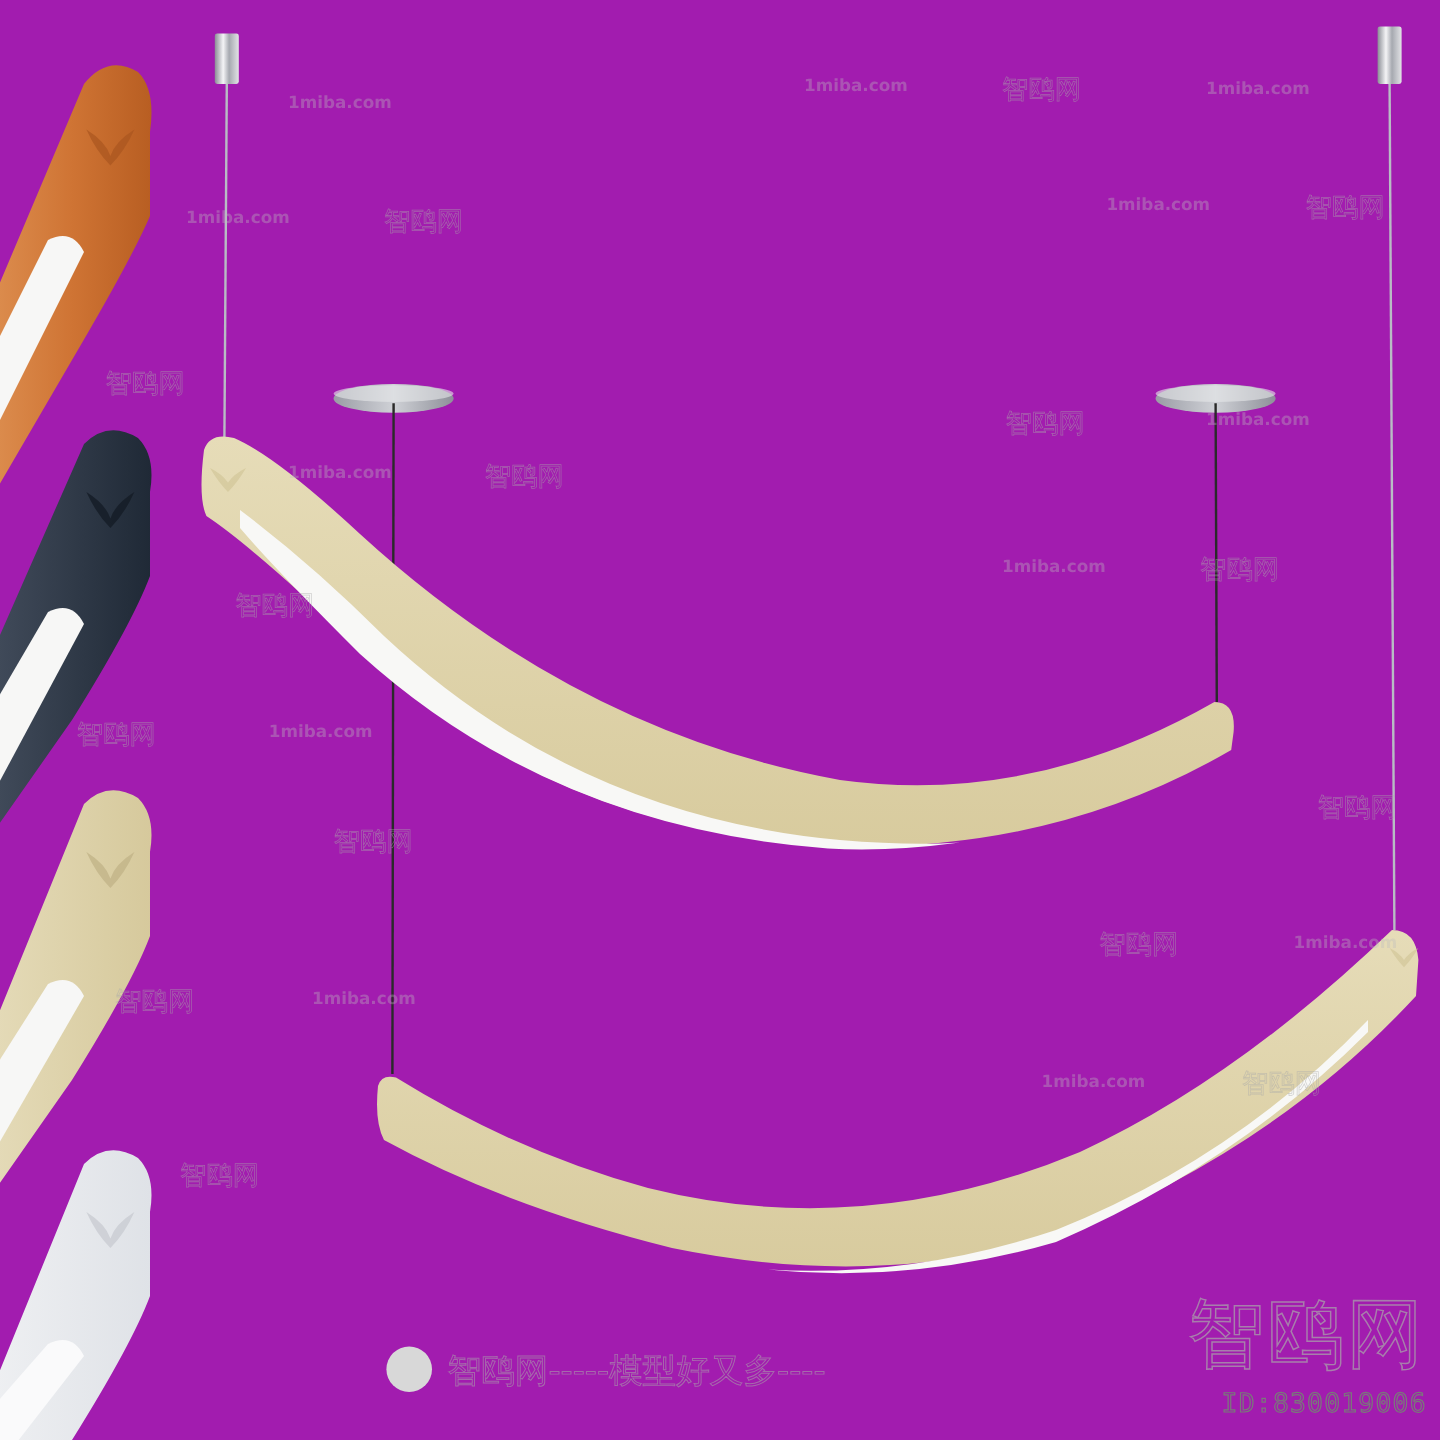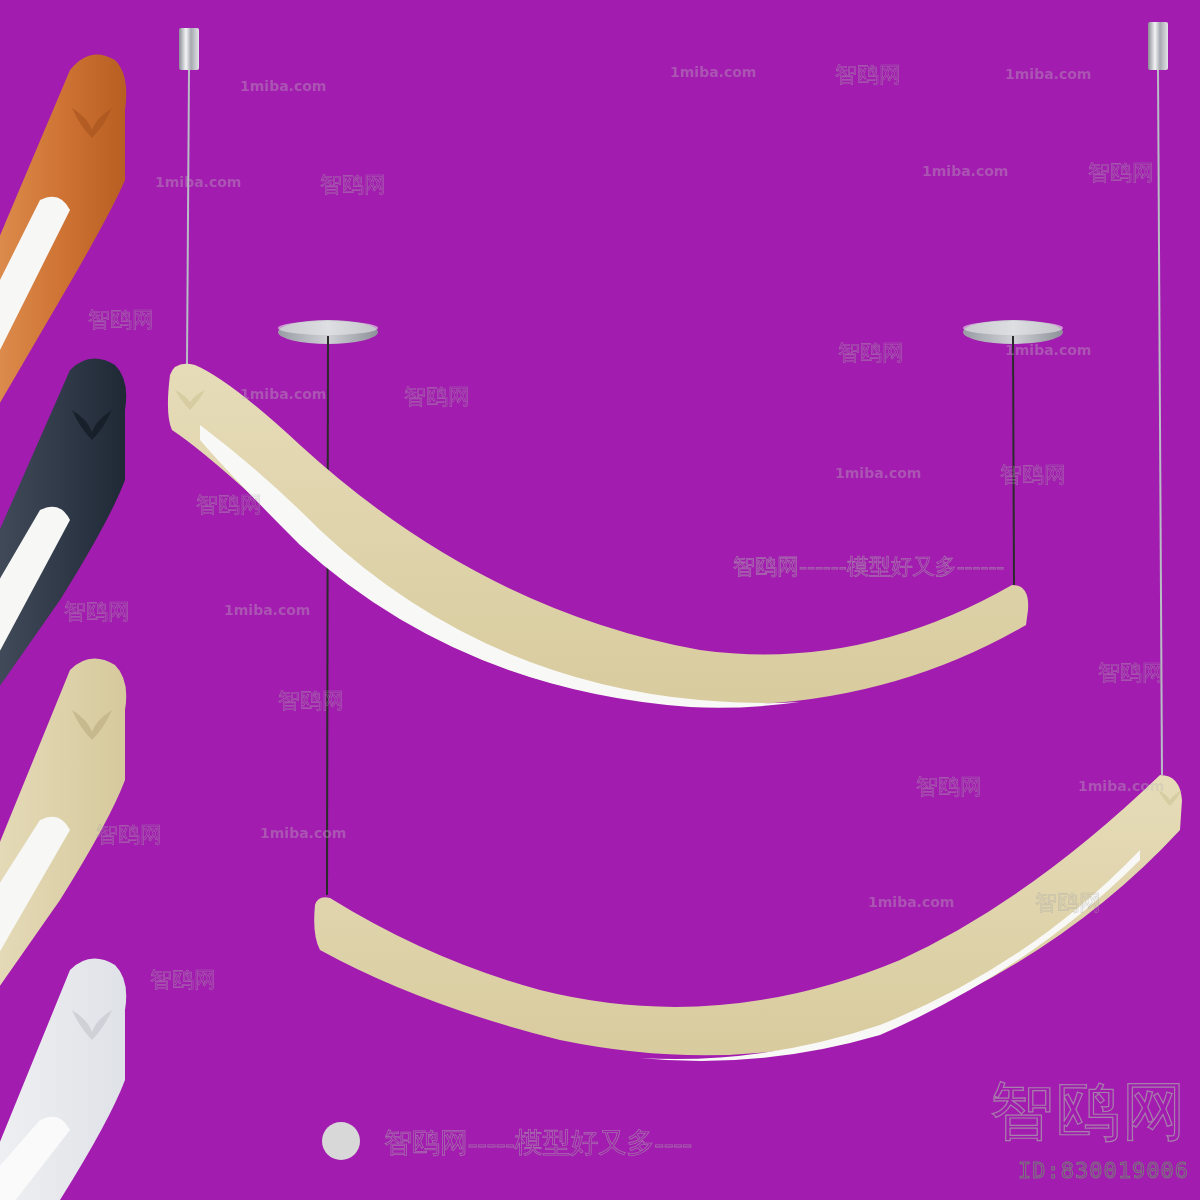--- a/index.html
+++ b/index.html
@@ -119,31 +119,30 @@
   <span class="wm wm-small" style="left:922px;top:163px;">1miba.com</span>
   <span class="wm wm-cn" style="left:1088px;top:158px;">智鸥网</span>
   <span class="wm wm-cn" style="left:88px;top:305px;">智鸥网</span>
   <span class="wm wm-cn" style="left:838px;top:338px;">智鸥网</span>
   <span class="wm wm-small" style="left:1005px;top:342px;">1miba.com</span>
   <span class="wm wm-small" style="left:240px;top:386px;">1miba.com</span>
   <span class="wm wm-cn" style="left:404px;top:382px;">智鸥网</span>
   <span class="wm wm-small" style="left:835px;top:465px;">1miba.com</span>
   <span class="wm wm-cn" style="left:1000px;top:460px;">智鸥网</span>
   <span class="wm wm-cn" style="left:196px;top:490px;">智鸥网</span>
-  <span class="wm wm-line" style="left:733px;top:552px;">智鸥网------模型好又多------</span>
   <span class="wm wm-cn" style="left:64px;top:597px;">智鸥网</span>
   <span class="wm wm-small" style="left:224px;top:602px;">1miba.com</span>
   <span class="wm wm-cn" style="left:1098px;top:658px;">智鸥网</span>
   <span class="wm wm-cn" style="left:278px;top:686px;">智鸥网</span>
   <span class="wm wm-cn" style="left:916px;top:772px;">智鸥网</span>
   <span class="wm wm-small" style="left:1078px;top:778px;">1miba.com</span>
   <span class="wm wm-cn" style="left:96px;top:820px;">智鸥网</span>
   <span class="wm wm-small" style="left:260px;top:825px;">1miba.com</span>
   <span class="wm wm-small" style="left:868px;top:894px;">1miba.com</span>
   <span class="wm wm-cn" style="left:1035px;top:888px;">智鸥网</span>
   <span class="wm wm-cn" style="left:150px;top:965px;">智鸥网</span>
 
   <div class="wm-logo" style="left:322px;top:1122px;"></div>
-  <span class="wm wm-line" style="left:384px;top:1124px;font-size:28px;font-family:Liberation Serif, serif;">智鸥网-----模型好又多----</span>
+  <span class="wm wm-line" style="left:373px;top:1124px;font-size:28px;">智鸥网-----模型好又多----</span>
 
   <span class="wm-big" style="left:990px;top:1068px;">智鸥网</span>
   <span class="wm-id" style="left:1018px;top:1146px;">ID:830019006</span>
 </div>
 
 </body></html>

